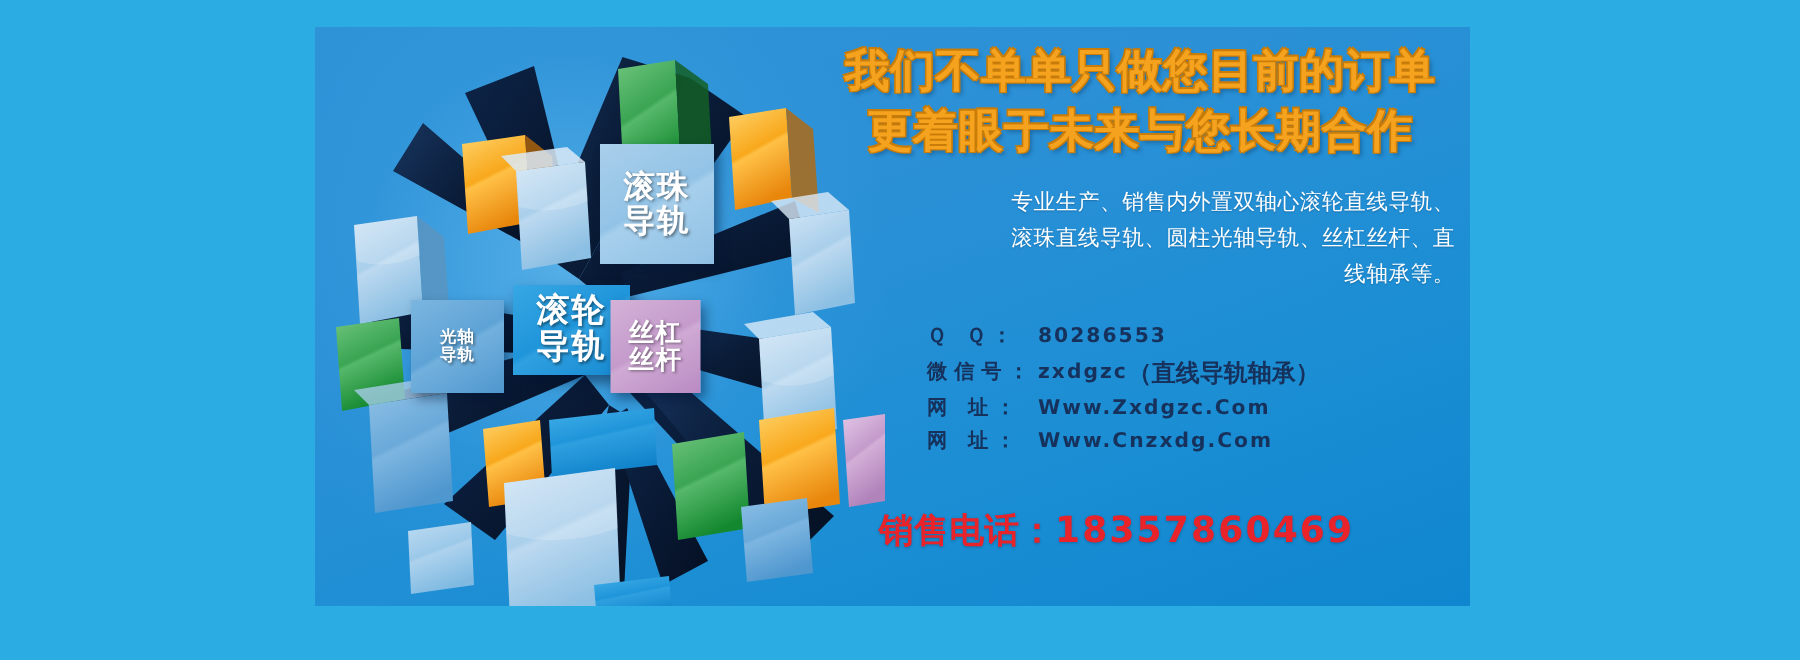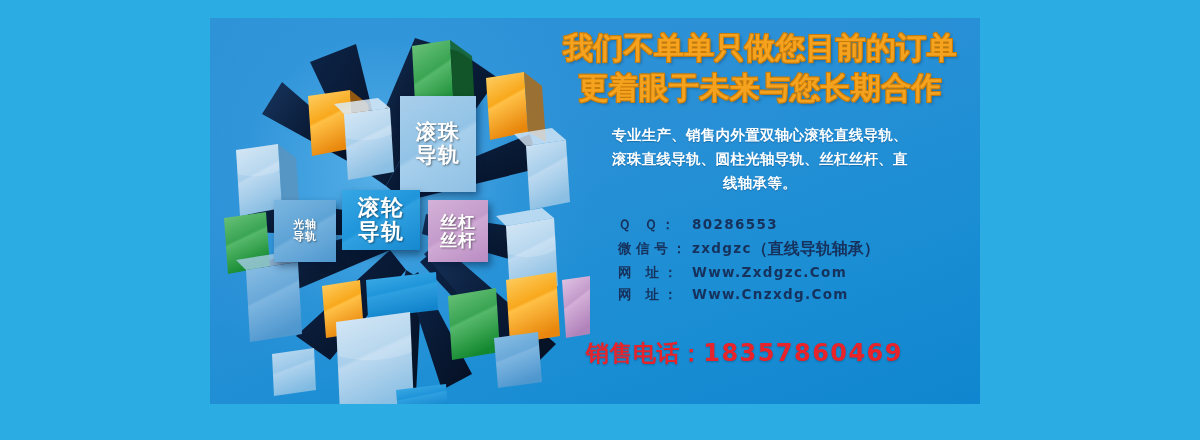--- a/index.html
+++ b/index.html
@@ -66,41 +66,41 @@
     letter-spacing: .06em;
     line-height: 1.08;
     text-align: center;
     text-shadow: 1px 1px 2px rgba(0,0,0,.45);
     box-sizing: border-box;
   }
   .chip span { display: block; white-space: nowrap; }
 
   .chip-gunzhu {
     left: 190px; top: 78px;
-    width: 76px; height: 96px;
+    width: 76px; height: 80px;
     font-size: 21px;
     background: linear-gradient(150deg, #a9cfeb 0%, #92c3e6 48%, #a6cfec 52%, #8fc0e4 100%);
     box-shadow: 3px 4px 7px rgba(0,20,50,.45);
   }
   .chip-guangzhou {
     left: 64px; top: 182px;
     width: 62px; height: 62px;
     font-size: 11px;
     background: linear-gradient(150deg, #7cb6e0 0%, #5ea3d6 48%, #72b0dd 52%, #4f97cf 100%);
     box-shadow: 3px 4px 7px rgba(0,20,50,.45);
   }
   .chip-gunlun {
     left: 132px; top: 172px;
     width: 78px; height: 60px;
     font-size: 22px;
     background: linear-gradient(150deg, #37a7e4 0%, #1f95da 48%, #2fa0e0 52%, #1588d0 100%);
     box-shadow: 3px 5px 8px rgba(0,20,50,.5);
   }
   .chip-sigang {
-    left: 218px; top: 182px;
+    left: 197px; top: 182px;
     width: 60px; height: 62px;
     font-size: 17px;
     background: linear-gradient(150deg, #d4b2d8 0%, #c49bcb 48%, #cfaad4 52%, #b98ac2 100%);
     box-shadow: 3px 4px 7px rgba(0,20,50,.45);
   }
 
   
   #copy {
     position: absolute;
     left: 340px;
@@ -123,24 +123,23 @@
       -1px -1px 0 #c97c08,
        2px  2px 3px rgba(0,30,60,.35);
     white-space: nowrap;
   }
 
   .subcopy {
     margin-top: 16px;
     color: #ffffff;
     font-size: 14.5px;
     line-height: 1.65;
-    text-align: center;
+    text-align: right;
     letter-spacing: .02em;
     text-shadow: 0 1px 1px rgba(0,40,80,.3);
-    font-weight: bold;
   }
 
   .contact {
     margin-top: 18px;
     padding-left: 68px;
     color: #16325c;
     font-size: 13.5px;
     font-weight: bold;
     line-height: 1.62;
   }

